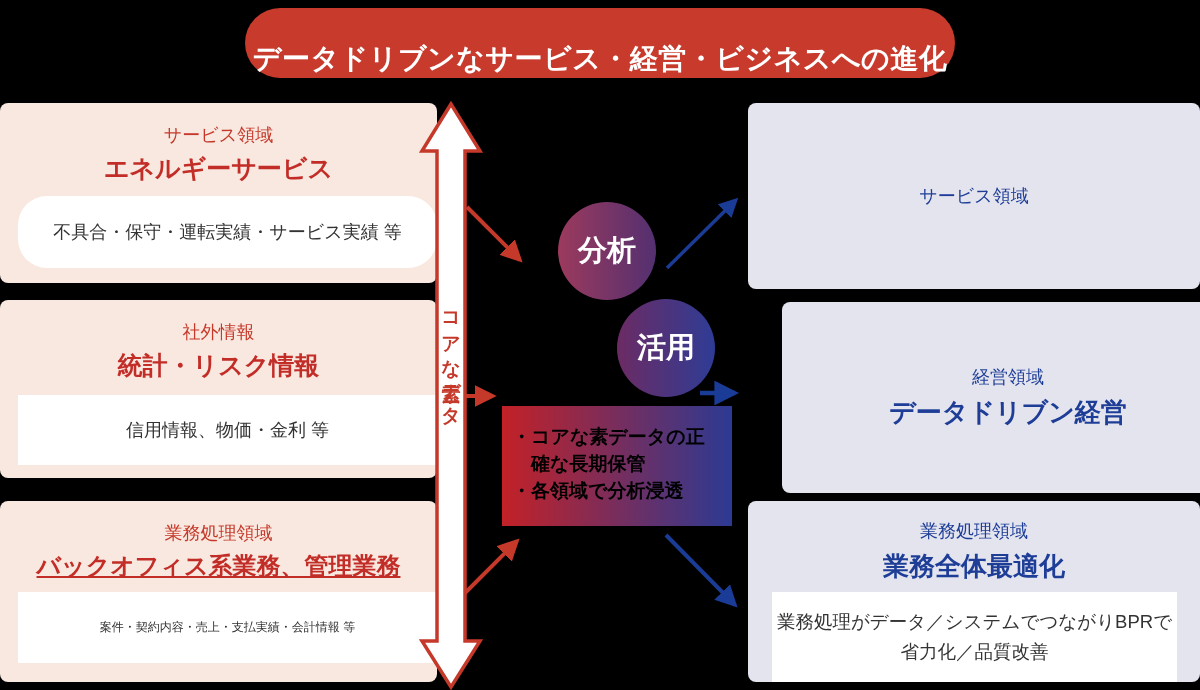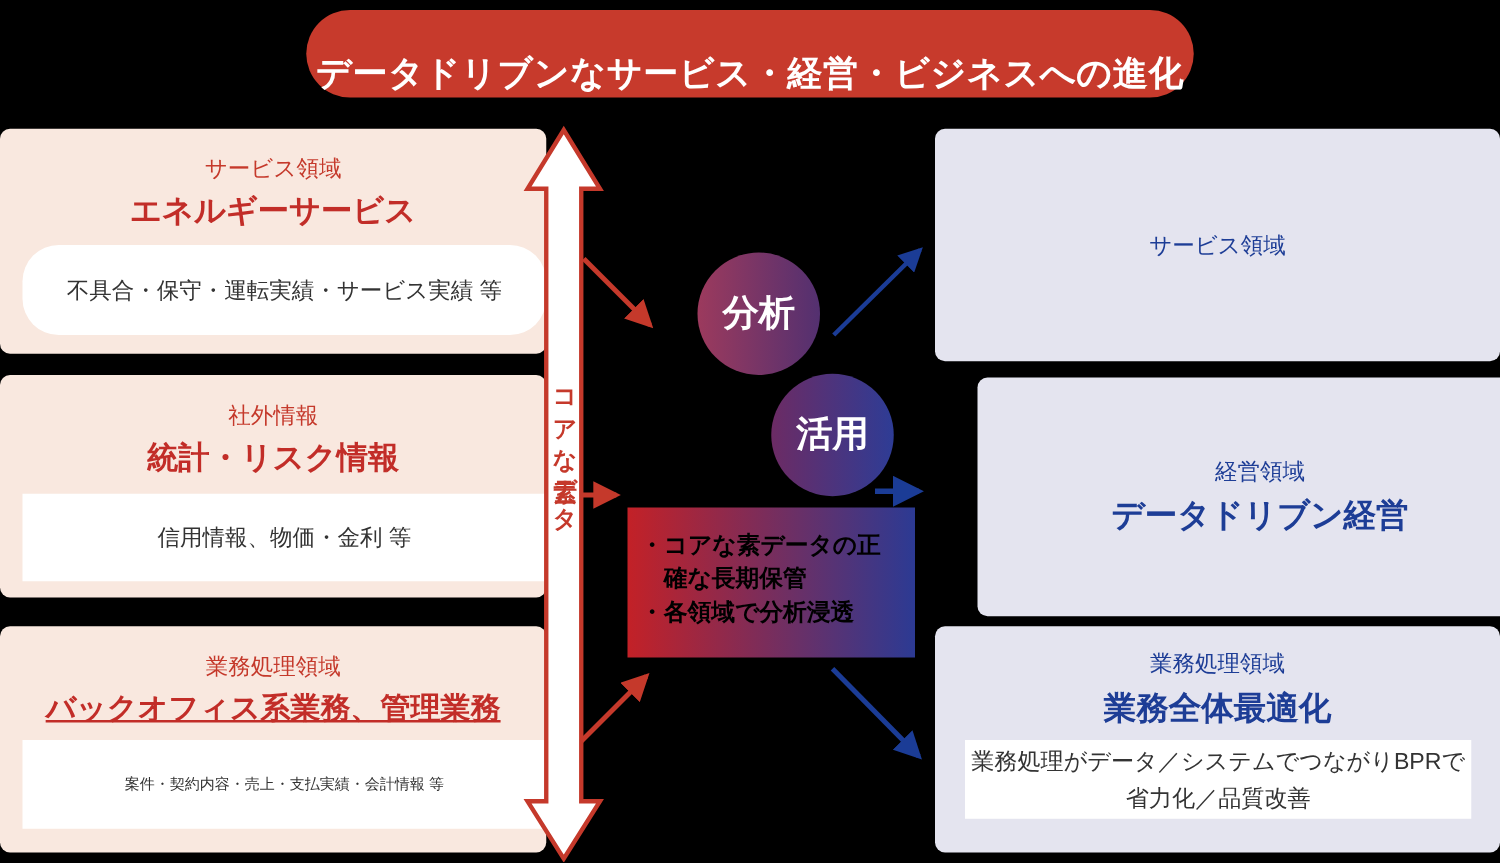--- a/index.html
+++ b/index.html
@@ -100,21 +100,21 @@
   </div>
 
   <div class="rbox center-stack" style="top:302px;height:191px;margin-left:34px;">
     <div class="cat">経営領域</div>
     <div class="head">データドリブン経営</div>
   </div>
 
   <div class="rbox" style="top:501px;height:181px;">
     <div class="cat padtop">業務処理領域</div>
     <div class="head">業務全体最適化</div>
-    <div class="inner" style="top:91px;height:63px;">業務処理がデータ／システムでつながりBPRで省力化／品質改善</div>
+    <div class="inner" style="top:91px;height:90px;">業務処理がデータ／システムでつながりBPRで省力化／品質改善</div>
   </div>
 
   <div class="circle c-analysis">
     <span>分析</span>
   </div>
   <div class="circle c-usage">
     <span>活用</span>
   </div>
 
   <div class="note">

